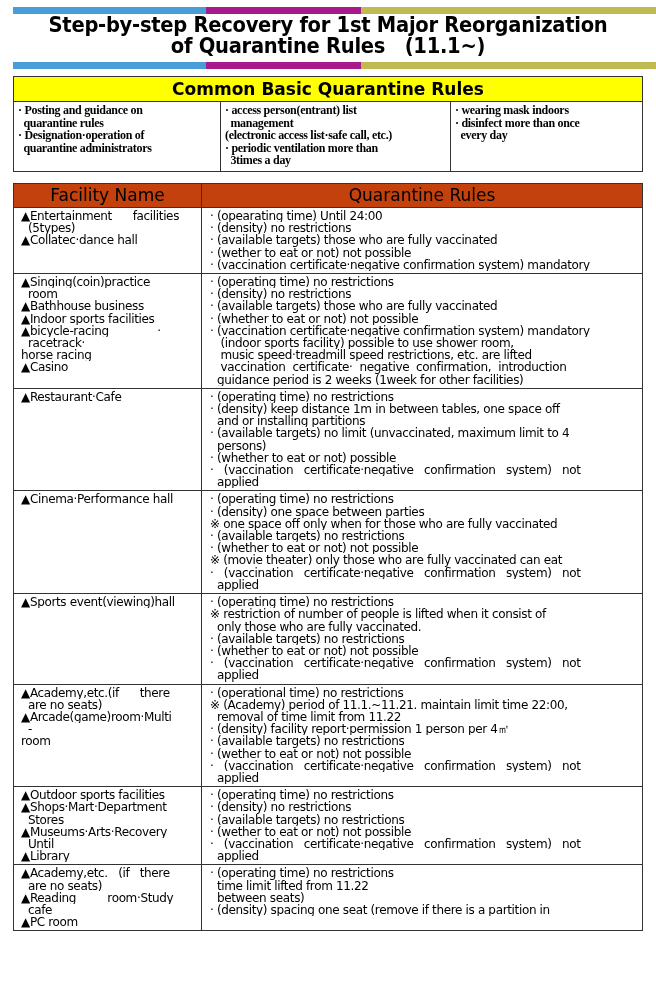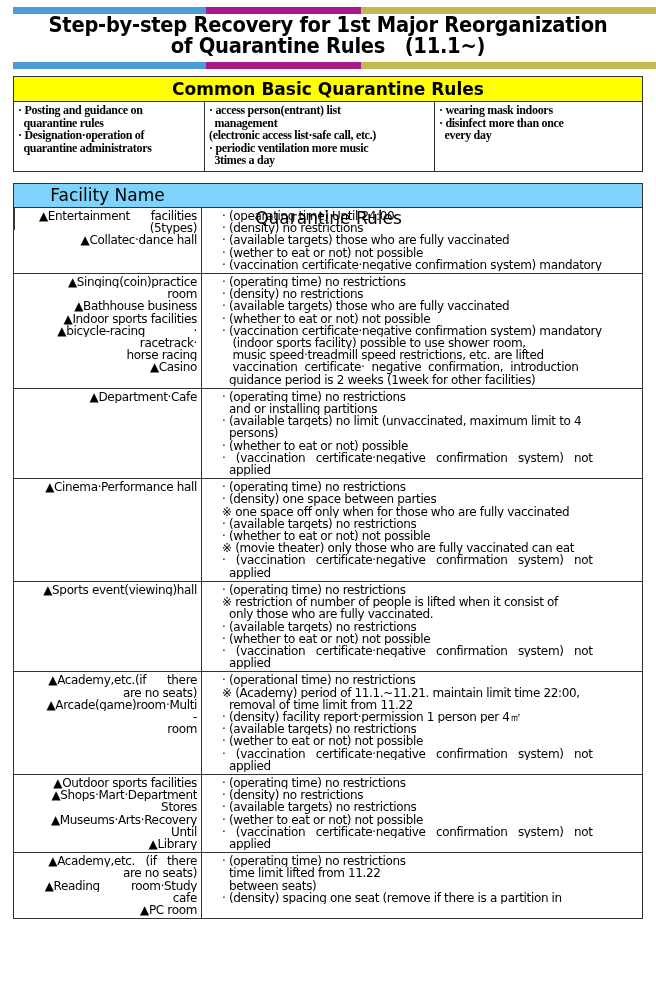--- a/index.html
+++ b/index.html
@@ -10,31 +10,31 @@
   .bar .c2 { width:155px; }
   .bar .c3 { flex:1; }
   #bar-top { top:7px; }
   #bar-bottom { top:62px; }
   .title { position:absolute; top:15px; left:0; width:656px; text-align:center; font-family:"DejaVu Sans", sans-serif; font-weight:bold; font-size:21px; line-height:21px; letter-spacing:-0.3px; transform:scaleX(0.93); transform-origin:center; }
   .common { position:absolute; left:13px; top:76px; width:630px; height:96px; border:1.5px solid #333; box-sizing:border-box; }
   .common-head { height:24px; background:#ffff00; border-bottom:1.5px solid #333; text-align:center; font-family:"DejaVu Sans", sans-serif; font-weight:bold; font-size:17px; line-height:24px; }
   .common-body { display:flex; height:69px; }
   .common-col { box-sizing:border-box; padding:2px 4px; font-family:Liberation Serif, serif; font-size:12px; line-height:12.5px; font-weight:bold; letter-spacing:-0.3px; }
   .common-col + .common-col { border-left:1.5px solid #333; }
-  .cc1 { width:190px; } .cc2 { width:230px; } .cc3 { flex:1; }
+  .cc1 { width:190px; } .cc2 { width:230px;margin-left:16px; } .cc3 { flex:1; }
   .line { white-space:pre; }
   .table { position:absolute; left:13px; top:183px; width:630px; border:1.5px solid #333; box-sizing:border-box; border-collapse:collapse; }
   .thead { display:flex; height:23px; background:#6aaa46; border-bottom:1.5px solid #333; font-family:"DejaVu Sans", sans-serif; font-size:17px; line-height:23px; }
   .thead div { text-align:center; }
   .col1 { width:187px; box-sizing:border-box; }
   .col2 { flex:1; box-sizing:border-box; border-left:1.5px solid #333; }
   .row { display:flex; border-bottom:1.5px solid #333; }
   .row:last-child { border-bottom:none; }
-  .row .col1 { padding:2px 4px 2px 7px;text-align:right; }
-  .row .col2 { padding:2px 4px 2px 20px; }
+  .row .col1 { padding:2px 4px 2px 7px; }
+  .row .col2 { padding:2px 4px 2px 8px; }
   .cell-text { font-family:"DejaVu Sans", sans-serif; font-size:12px; line-height:12.2px; letter-spacing:-0.35px; transform-origin:left top; }
   .ln { white-space:pre; overflow:hidden; }
 </style>
 </head>
 <body>
 
 <div class="bar" id="bar-top">
   <span class="c1" style="background: rgb(74, 158, 216);"></span>
   <span class="c2" style="background: rgb(168, 25, 140);"></span>
   <span class="c3" style="background: rgb(191, 187, 82);"></span>
@@ -57,33 +57,33 @@
     <div class="common-col cc1">
         <div class="line">· Posting and guidance on</div>
         <div class="line">  quarantine rules</div>
         <div class="line">· Designation·operation of</div>
         <div class="line">  quarantine administrators</div>
       </div>
     <div class="common-col cc2">
         <div class="line">· access person(entrant) list</div>
         <div class="line">  management</div>
         <div class="line">(electronic access list·safe call, etc.)</div>
-        <div class="line">· periodic ventilation more music</div>
+        <div class="line">· periodic ventilation more than</div>
         <div class="line">  3times a day</div>
       </div>
     <div class="common-col cc3">
         <div class="line">· wearing mask indoors</div>
         <div class="line">· disinfect more than once</div>
         <div class="line">  every day</div>
       </div>
   </div>
 </div>
 
 <div class="table">
-  <div class="thead" style="background: #7dd3fc; flex-direction: column;">
+  <div class="thead" style="background: #c2410c;">
     <div class="col1">Facility Name</div>
     <div class="col2">Quarantine Rules</div>
   </div>
   <div id="tbody">
       <div class="row">
         <div class="col1 cell-text">
           <div class="ln">▲Entertainment      facilities</div>
           <div class="ln">  (5types)</div>
           <div class="ln">▲Collatec·dance hall</div>
         </div>
@@ -113,24 +113,25 @@
           <div class="ln">· (whether to eat or not) not possible</div>
           <div class="ln">· (vaccination certificate·negative confirmation system) mandatory</div>
           <div class="ln">   (indoor sports facility) possible to use shower room,</div>
           <div class="ln">   music speed·treadmill speed restrictions, etc. are lifted</div>
           <div class="ln">   vaccination  certificate·  negative  confirmation,  introduction</div>
           <div class="ln">  guidance period is 2 weeks (1week for other facilities)</div>
         </div>
       </div>
       <div class="row">
         <div class="col1 cell-text">
-          <div class="ln">▲Department·Cafe</div>
-        </div>
-        <div class="col2 cell-text">
-          <div class="ln">· (operating time) no restrictions</div>
+          <div class="ln">▲Restaurant·Cafe</div>
+        </div>
+        <div class="col2 cell-text">
+          <div class="ln">· (operating time) no restrictions</div>
+          <div class="ln">· (density) keep distance 1m in between tables, one space off</div>
           <div class="ln">  and or installing partitions</div>
           <div class="ln">· (available targets) no limit (unvaccinated, maximum limit to 4</div>
           <div class="ln">  persons)</div>
           <div class="ln">· (whether to eat or not) possible</div>
           <div class="ln">·   (vaccination   certificate·negative   confirmation   system)   not</div>
           <div class="ln">  applied</div>
         </div>
       </div>
       <div class="row">
         <div class="col1 cell-text">

